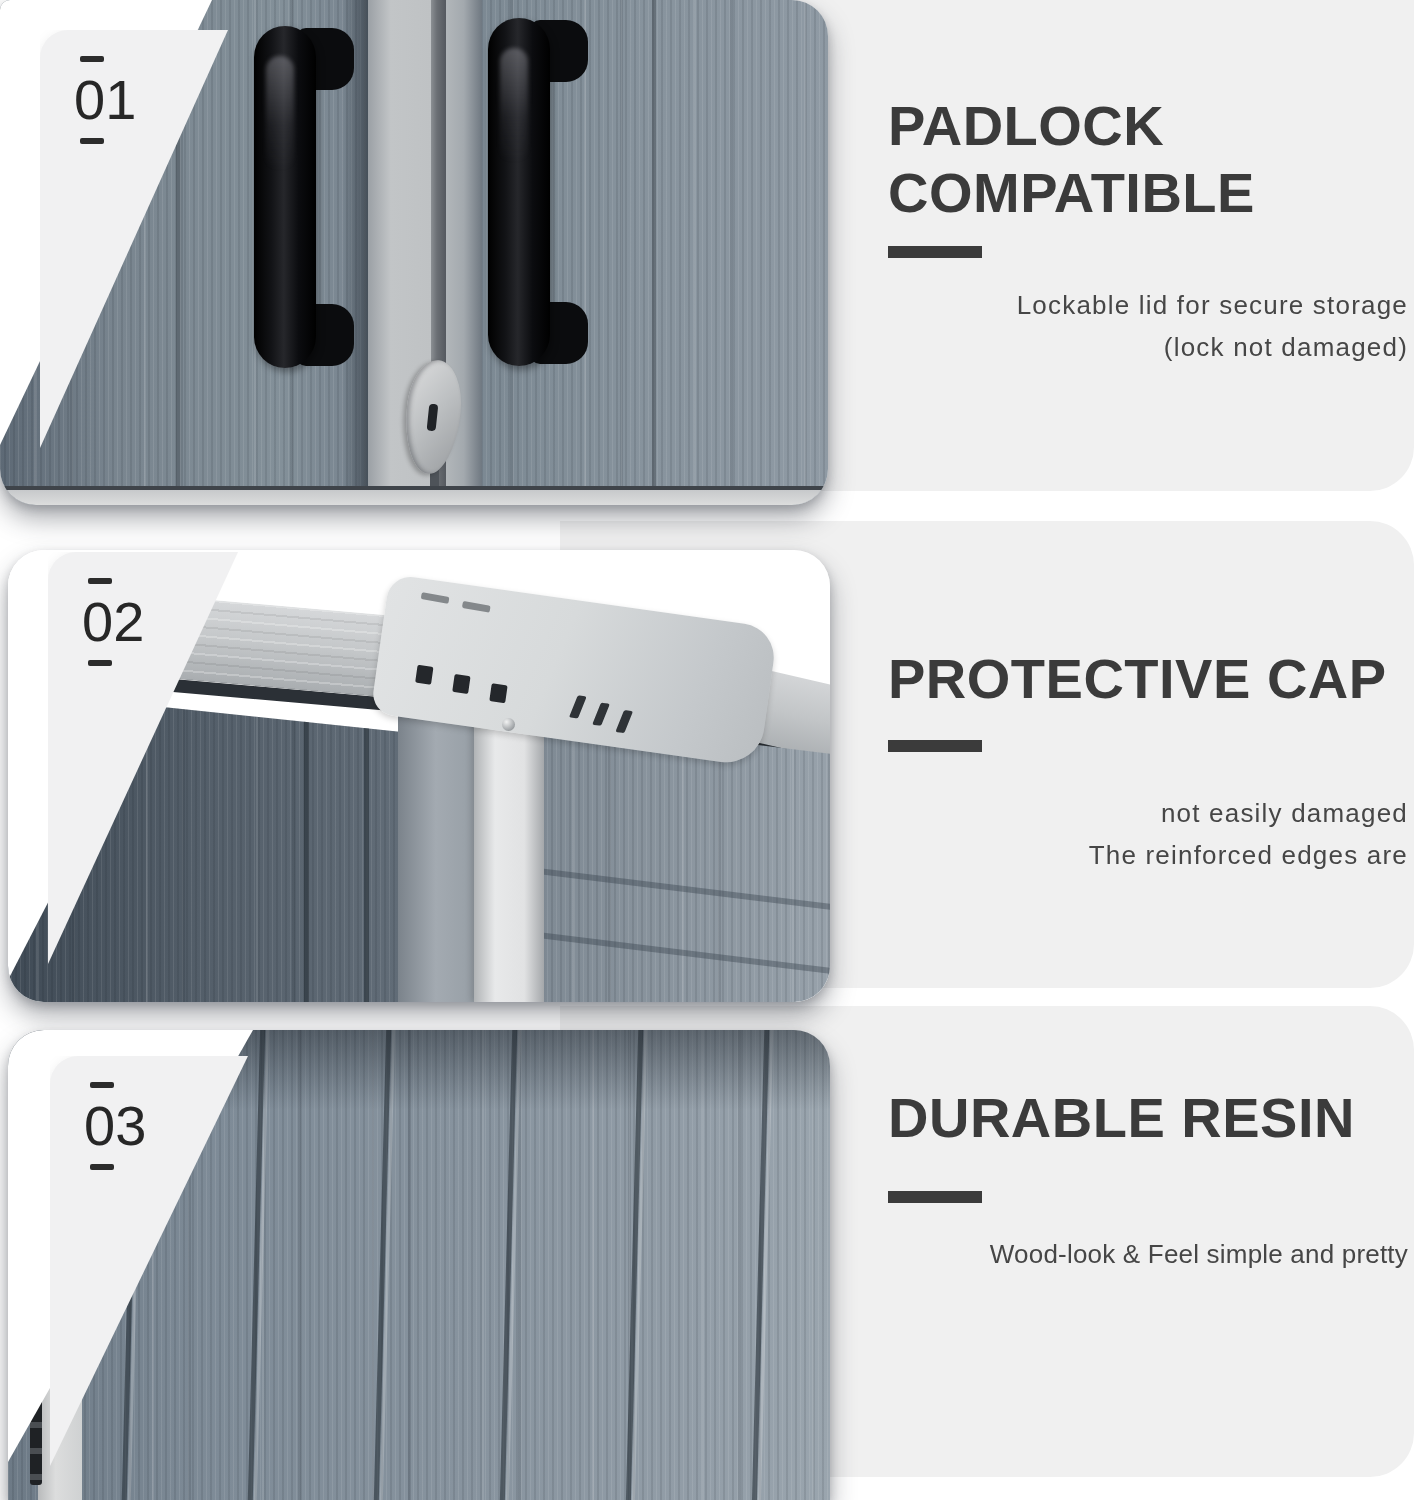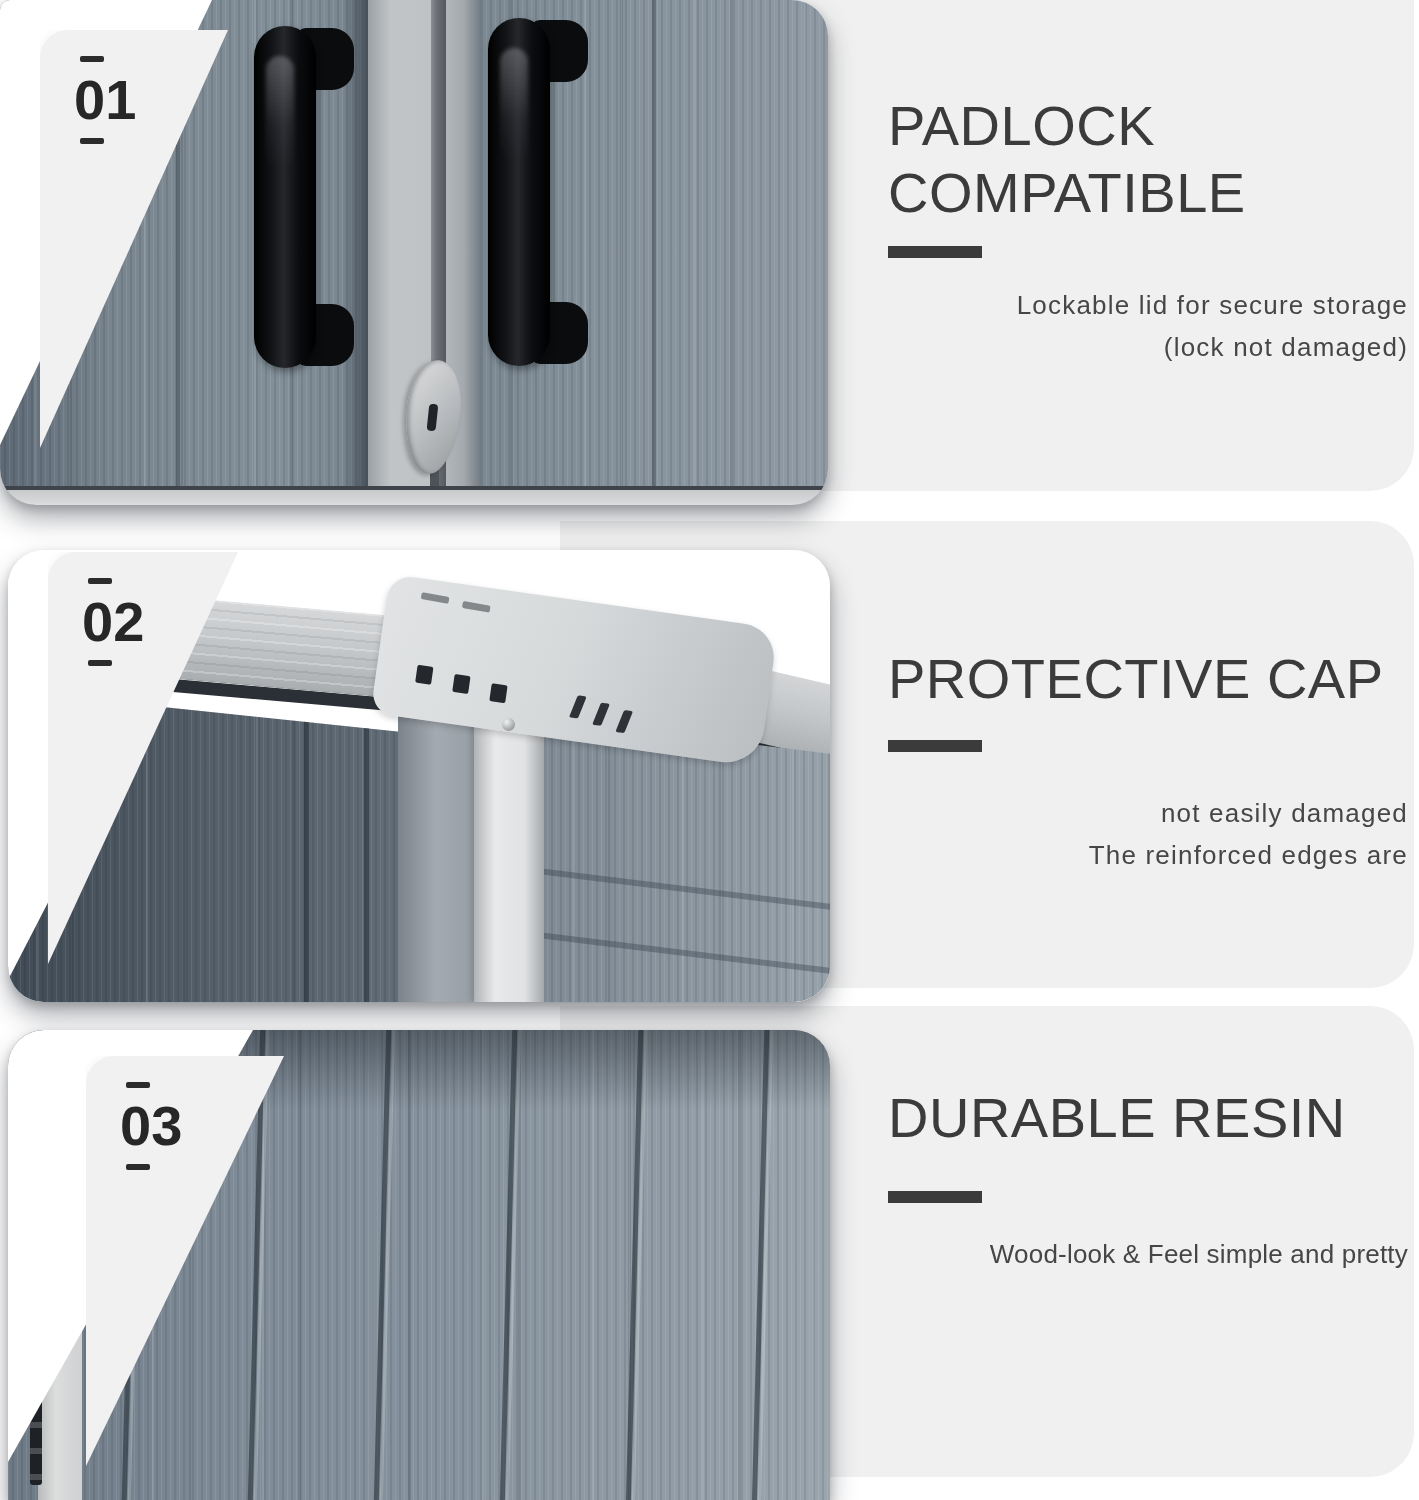--- a/index.html
+++ b/index.html
@@ -10,21 +10,21 @@
   .panel { position:absolute; left:560px; width:854px; background:#f0f0f0; }
   #panel-1 { top:0; height:491px; border-radius:0 0 44px 0; }
   #panel-2 { top:521px; height:467px; border-radius:0 44px 44px 0; }
   #panel-3 { top:1006px; height:471px; border-radius:0 44px 44px 0; }
 
   
   .feature-text { position:absolute; left:888px; width:520px; }
   #text-1 { top:92px; }
   #text-2 { top:645px; }
   #text-3 { top:1084px; }
-  .feature-title { font-size:56px; line-height:1.2; font-weight:400; color:#3b3b3b; letter-spacing:0.5px; }
+  .feature-title { font-size:56px; line-height:1.2; font-weight:700; color:#3b3b3b; letter-spacing:0.5px; }
   .feature-title span { display:block; }
   .accent-bar { width:94px; height:12px; background:#3b3b3b; }
   #text-1 .accent-bar { margin-top:20px; }
   #text-2 .accent-bar { margin-top:28px; }
   #text-3 .accent-bar { margin-top:40px; }
   .feature-desc { font-size:26px; line-height:1.62; color:#464646; letter-spacing:1.2px; }
   #text-1 .feature-desc { margin-top:26px; }
   #text-2 .feature-desc { margin-top:40px; }
   #text-3 .feature-desc { margin-top:30px; letter-spacing:0.2px;margin-left:16px; }
   .feature-desc span { display:block;text-align:right; }
@@ -48,23 +48,23 @@
   #photo-1 .cutout { width:212px; height:445px; }
   #photo-2 .cutout { width:222px; height:430px; }
   #photo-3 .cutout { width:245px; height:432px; }
 
   
   .badge { position:absolute; background:#f1f1f2; border-top-left-radius:28px;
            clip-path:polygon(0 0, 100% 0, 0 100%);
            filter:drop-shadow(3px 5px 7px rgba(0,0,0,.14)); padding:26px 0 0 34px; }
   #badge-1 { left:40px; top:30px; width:188px; height:418px; }
   #badge-2 { left:48px; top:552px; width:190px; height:412px; }
-  #badge-3 { left:50px; top:1056px; width:198px; height:410px;margin-left:36px; }
+  #badge-3 { left:50px; top:1056px; width:198px; height:410px; }
   .badge-dash { width:24px; height:6px; background:#2c2c2c; border-radius:2px; margin-left:6px; }
-  .badge-number { font-size:56px; font-weight:700; color:#272727; line-height:1.0; margin:10px 0; }
+  .badge-number { font-size:56px; font-weight:400; color:#272727; line-height:1.0; margin:10px 0; }
 
   
   .doors-bg { position:absolute; inset:0;
     background:linear-gradient(90deg,#5d6975 0%,#79858f 14%,#839099 34%,#75818d 46%,#7d8a94 60%,#87939d 78%,#8f9aa4 100%); }
   .door-groove { position:absolute; top:0; bottom:0; width:4px; background:rgba(25,32,40,.30); }
   .door-edge-dark { position:absolute; left:342px; top:0; bottom:0; width:26px;
     background:linear-gradient(90deg, rgba(30,38,46,0), rgba(30,38,46,.55)); }
   .door-jamb { position:absolute; left:368px; top:0; bottom:0; width:114px;
     background:linear-gradient(90deg,#9ba0a5 0,#c2c5c7 20%,#bfc2c4 55%,#a3a9ae 84%,#6f7881 100%); }
   .jamb-gap { position:absolute; left:431px; top:0; bottom:0; width:15px;

